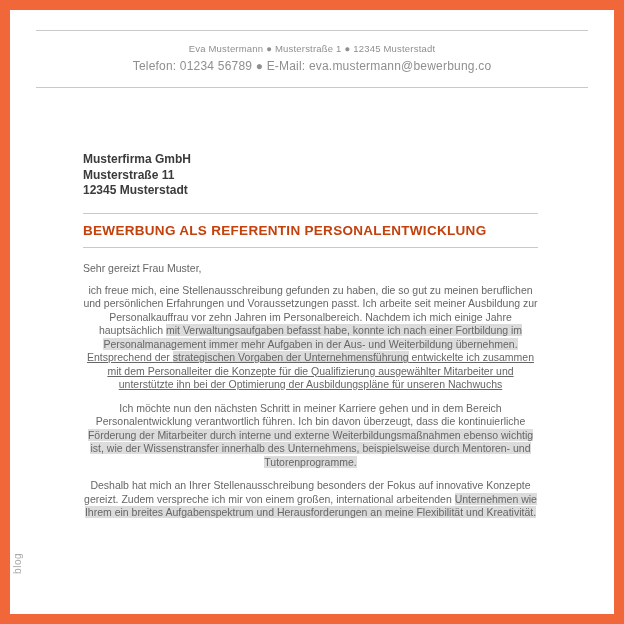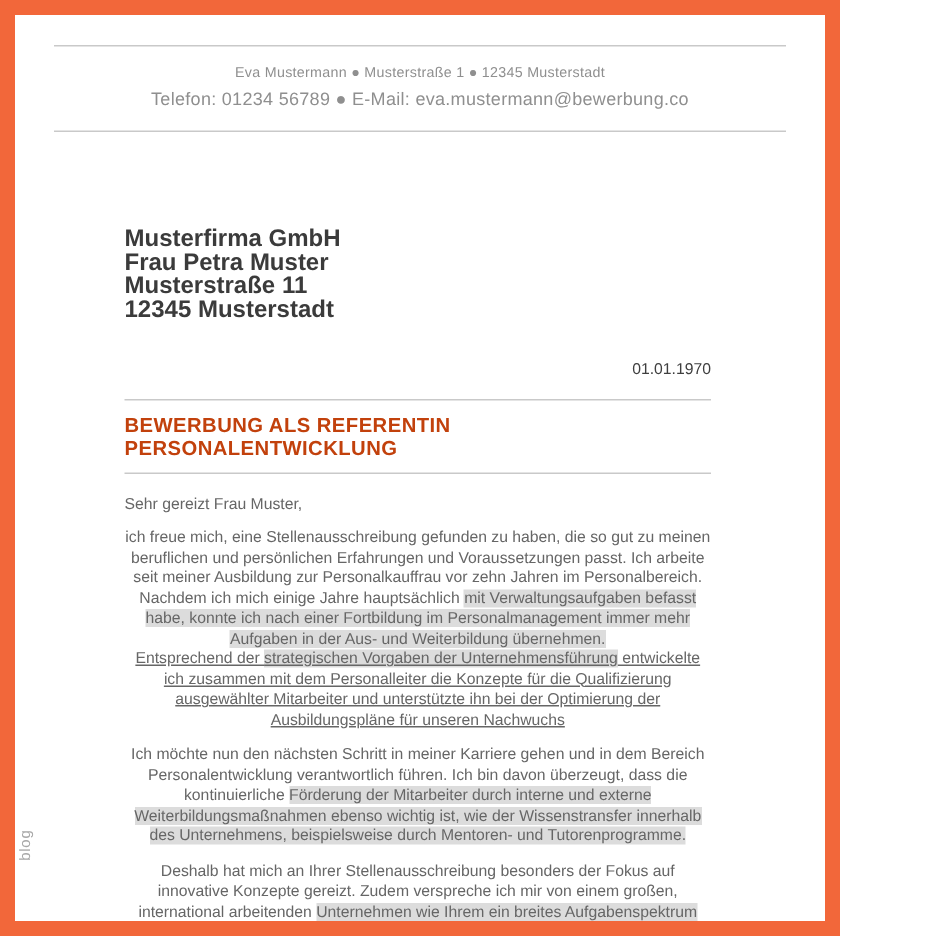--- a/index.html
+++ b/index.html
@@ -2,21 +2,21 @@
 <html><head>
 <meta charset="utf-8">
 <style>
   * { box-sizing: border-box; margin: 0; padding: 0; }
   html, body { width: 624px; height: 624px; }
   body {
     font-family: "Liberation Sans", sans-serif;
     overflow: hidden;
   }
   .canvas {
-    width: 560px;
+    width: 624px;
     height: 624px;
     background: #f2673a;
     padding: 10px;
   }
   .sheet {
     position: relative;
     width: 100%;
     height: 100%;
     background: #ffffff;
     overflow: hidden;
@@ -40,21 +40,21 @@
     font-size: 12px;
     color: #8f8f8f;
     letter-spacing: 0.2px;
     padding: 0 0 14px;
   }
   .content {
     margin: 0 76px 0 73px;
   }
   .recipient {
     margin-top: 64px;
-    font-size: 16px;
+    font-size: 12px;
     font-weight: bold;
     line-height: 15.5px;
     color: #3b3b3b;
   }
   .date-line {
     margin-top: 26px;
     text-align: right;
     font-size: 10.5px;
     color: #3f3f3f;
   }
@@ -110,26 +110,24 @@
       <hr class="rule">
       <div class="contact-line">Eva Mustermann ● Musterstraße 1 ● 12345 Musterstadt</div>
       <div class="phone-line">Telefon: 01234 56789 ● E-Mail: eva.mustermann@bewerbung.co</div>
       <hr class="rule">
     </div>
 
     <div class="content">
 
       <div class="recipient">
           <div>Musterfirma GmbH</div>
-          <div>Frau Petra Muster</div>
           <div>Musterstraße 11</div>
           <div>12345 Musterstadt</div>
         </div>
 
-      <div class="date-line">01.01.1970</div>
 
       <div class="subject-block">
         <hr class="rule">
         <div class="subject">BEWERBUNG ALS REFERENTIN PERSONALENTWICKLUNG</div>
         <hr class="rule">
       </div>
 
       <p class="salutation">Sehr gereizt Frau Muster,</p>
 
       <div>

